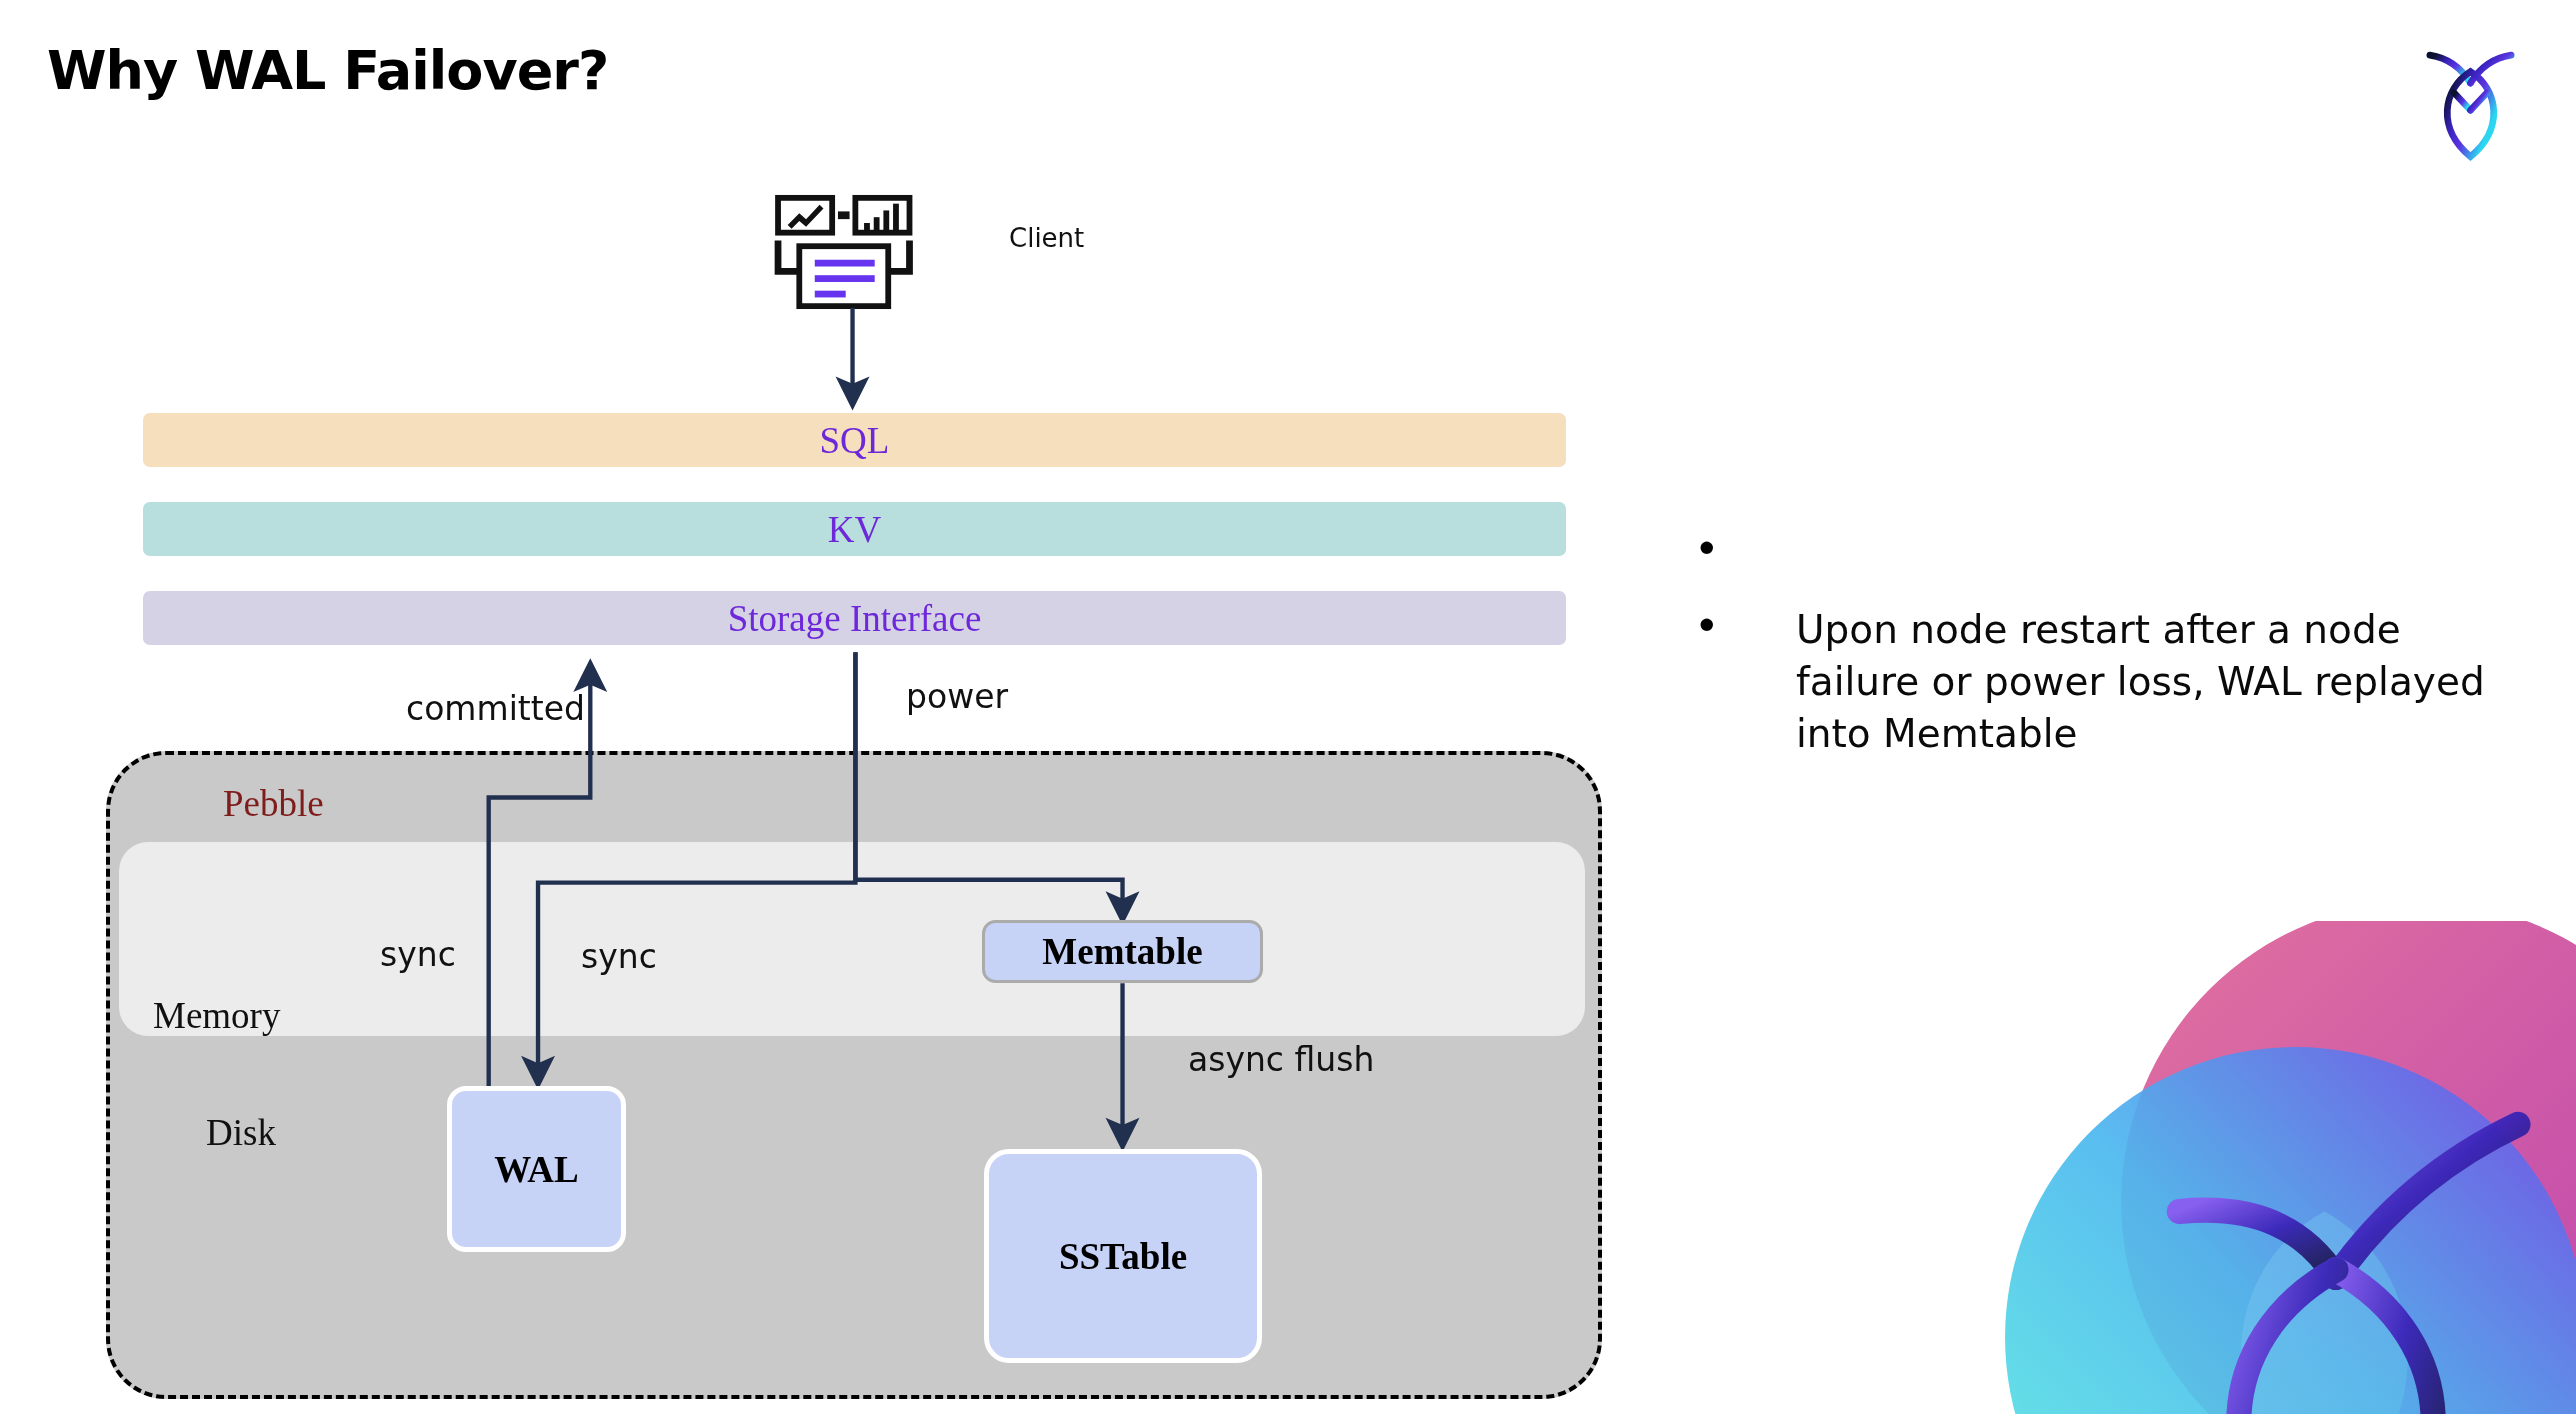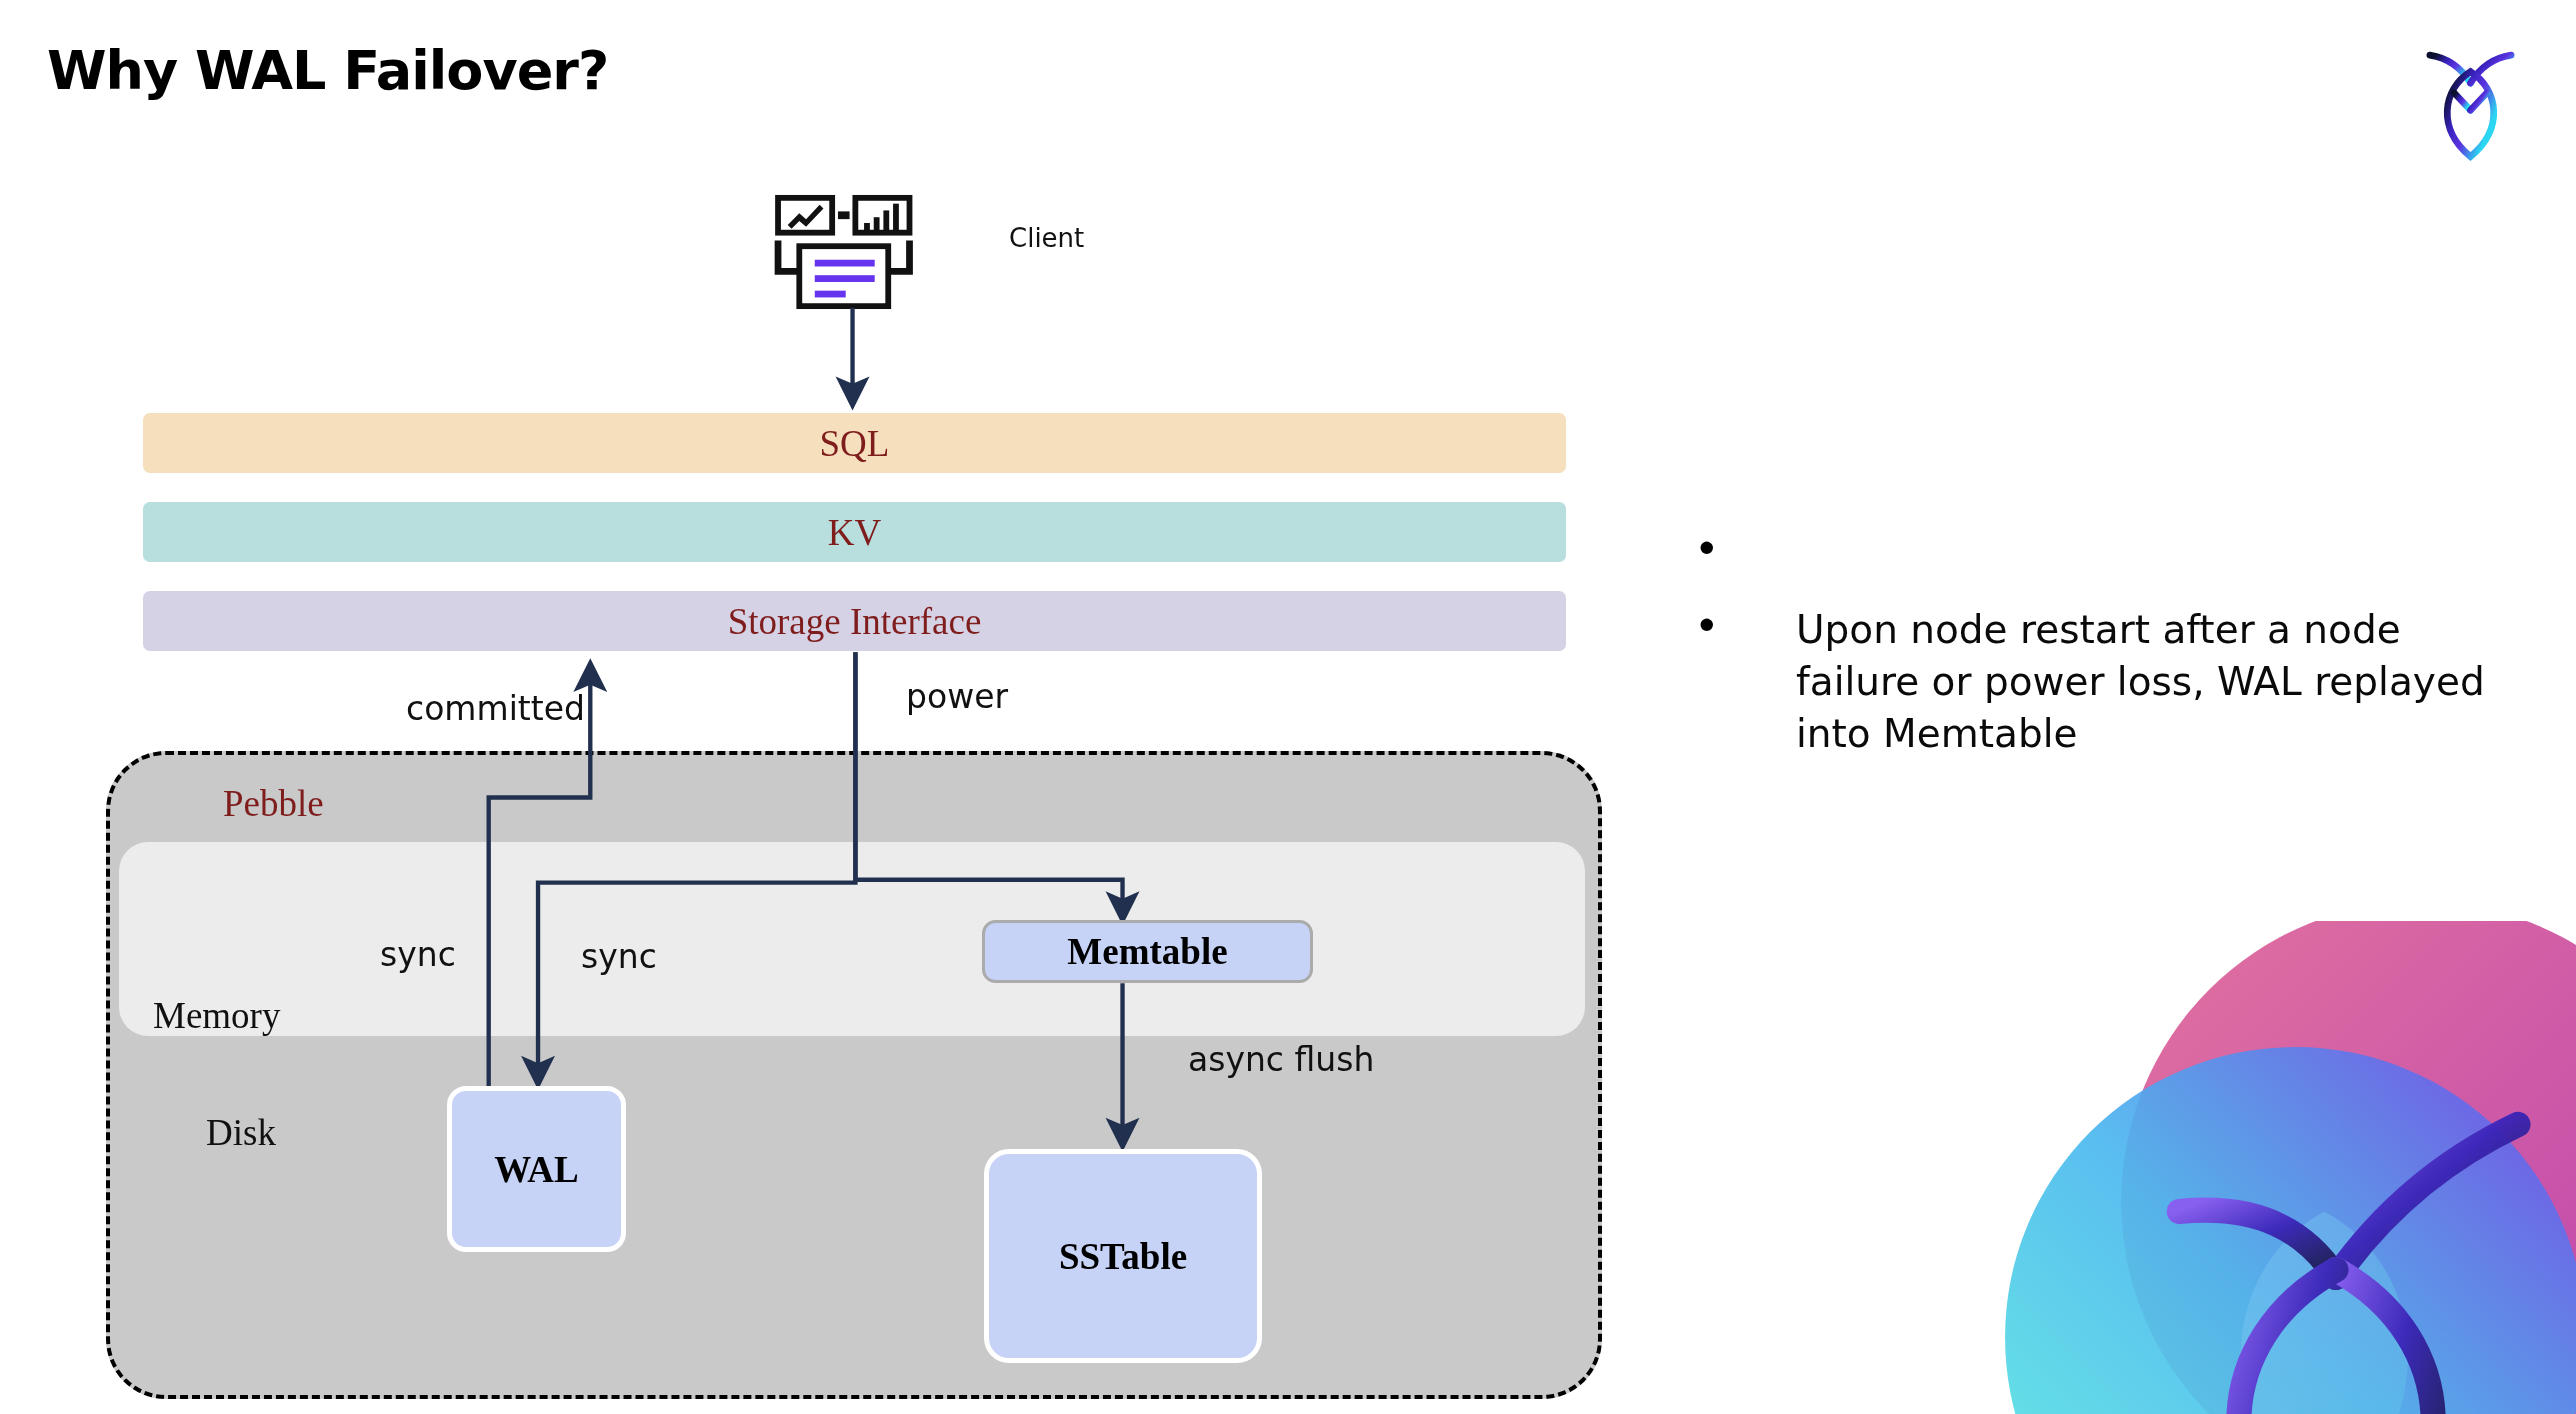--- a/index.html
+++ b/index.html
@@ -62,28 +62,28 @@
     font-size: 26px;
     color: #111111;
     font-family: "DejaVu Sans", sans-serif;
   }
 
   
   .layer-bar {
     position: absolute;
     left: 143px;
     width: 1423px;
-    height: 60px;
+    height: 54px;
     border-radius: 6.8px;
     display: flex;
     align-items: center;
     justify-content: center;
     font-family: "Liberation Serif", serif;
     font-size: 37px;
-    color: #7f1d1d;
+    color: #6d28d9;
   }
   #layer-sql { top: 413px; background: #f5dfbd; }
   #layer-kv  { top: 502px; background: #b8dedd; }
   #layer-si  { top: 591px; background: #d6d2e5; }
 
   
   #pebble-box {
     position: absolute;
     left: 106px;
     top: 751px;
@@ -135,21 +135,21 @@
     background: #c7d2f7;
     display: flex;
     align-items: center;
     justify-content: center;
     font-family: "Liberation Serif", serif;
     font-weight: 700;
     color: #000000;
   }
   #node-memtable {
     left: 982px; top: 920px;
-    width: 331px; height: 63px;
+    width: 281px; height: 63px;
     border: 3.9px solid #ababab;
     border-radius: 13.5px;
     font-size: 37px;
   }
   #node-wal {
     left: 447px; top: 1086px;
     width: 179px; height: 166px;
     border: 5.8px solid #ffffff;
     border-radius: 19px;
     font-size: 37px;

